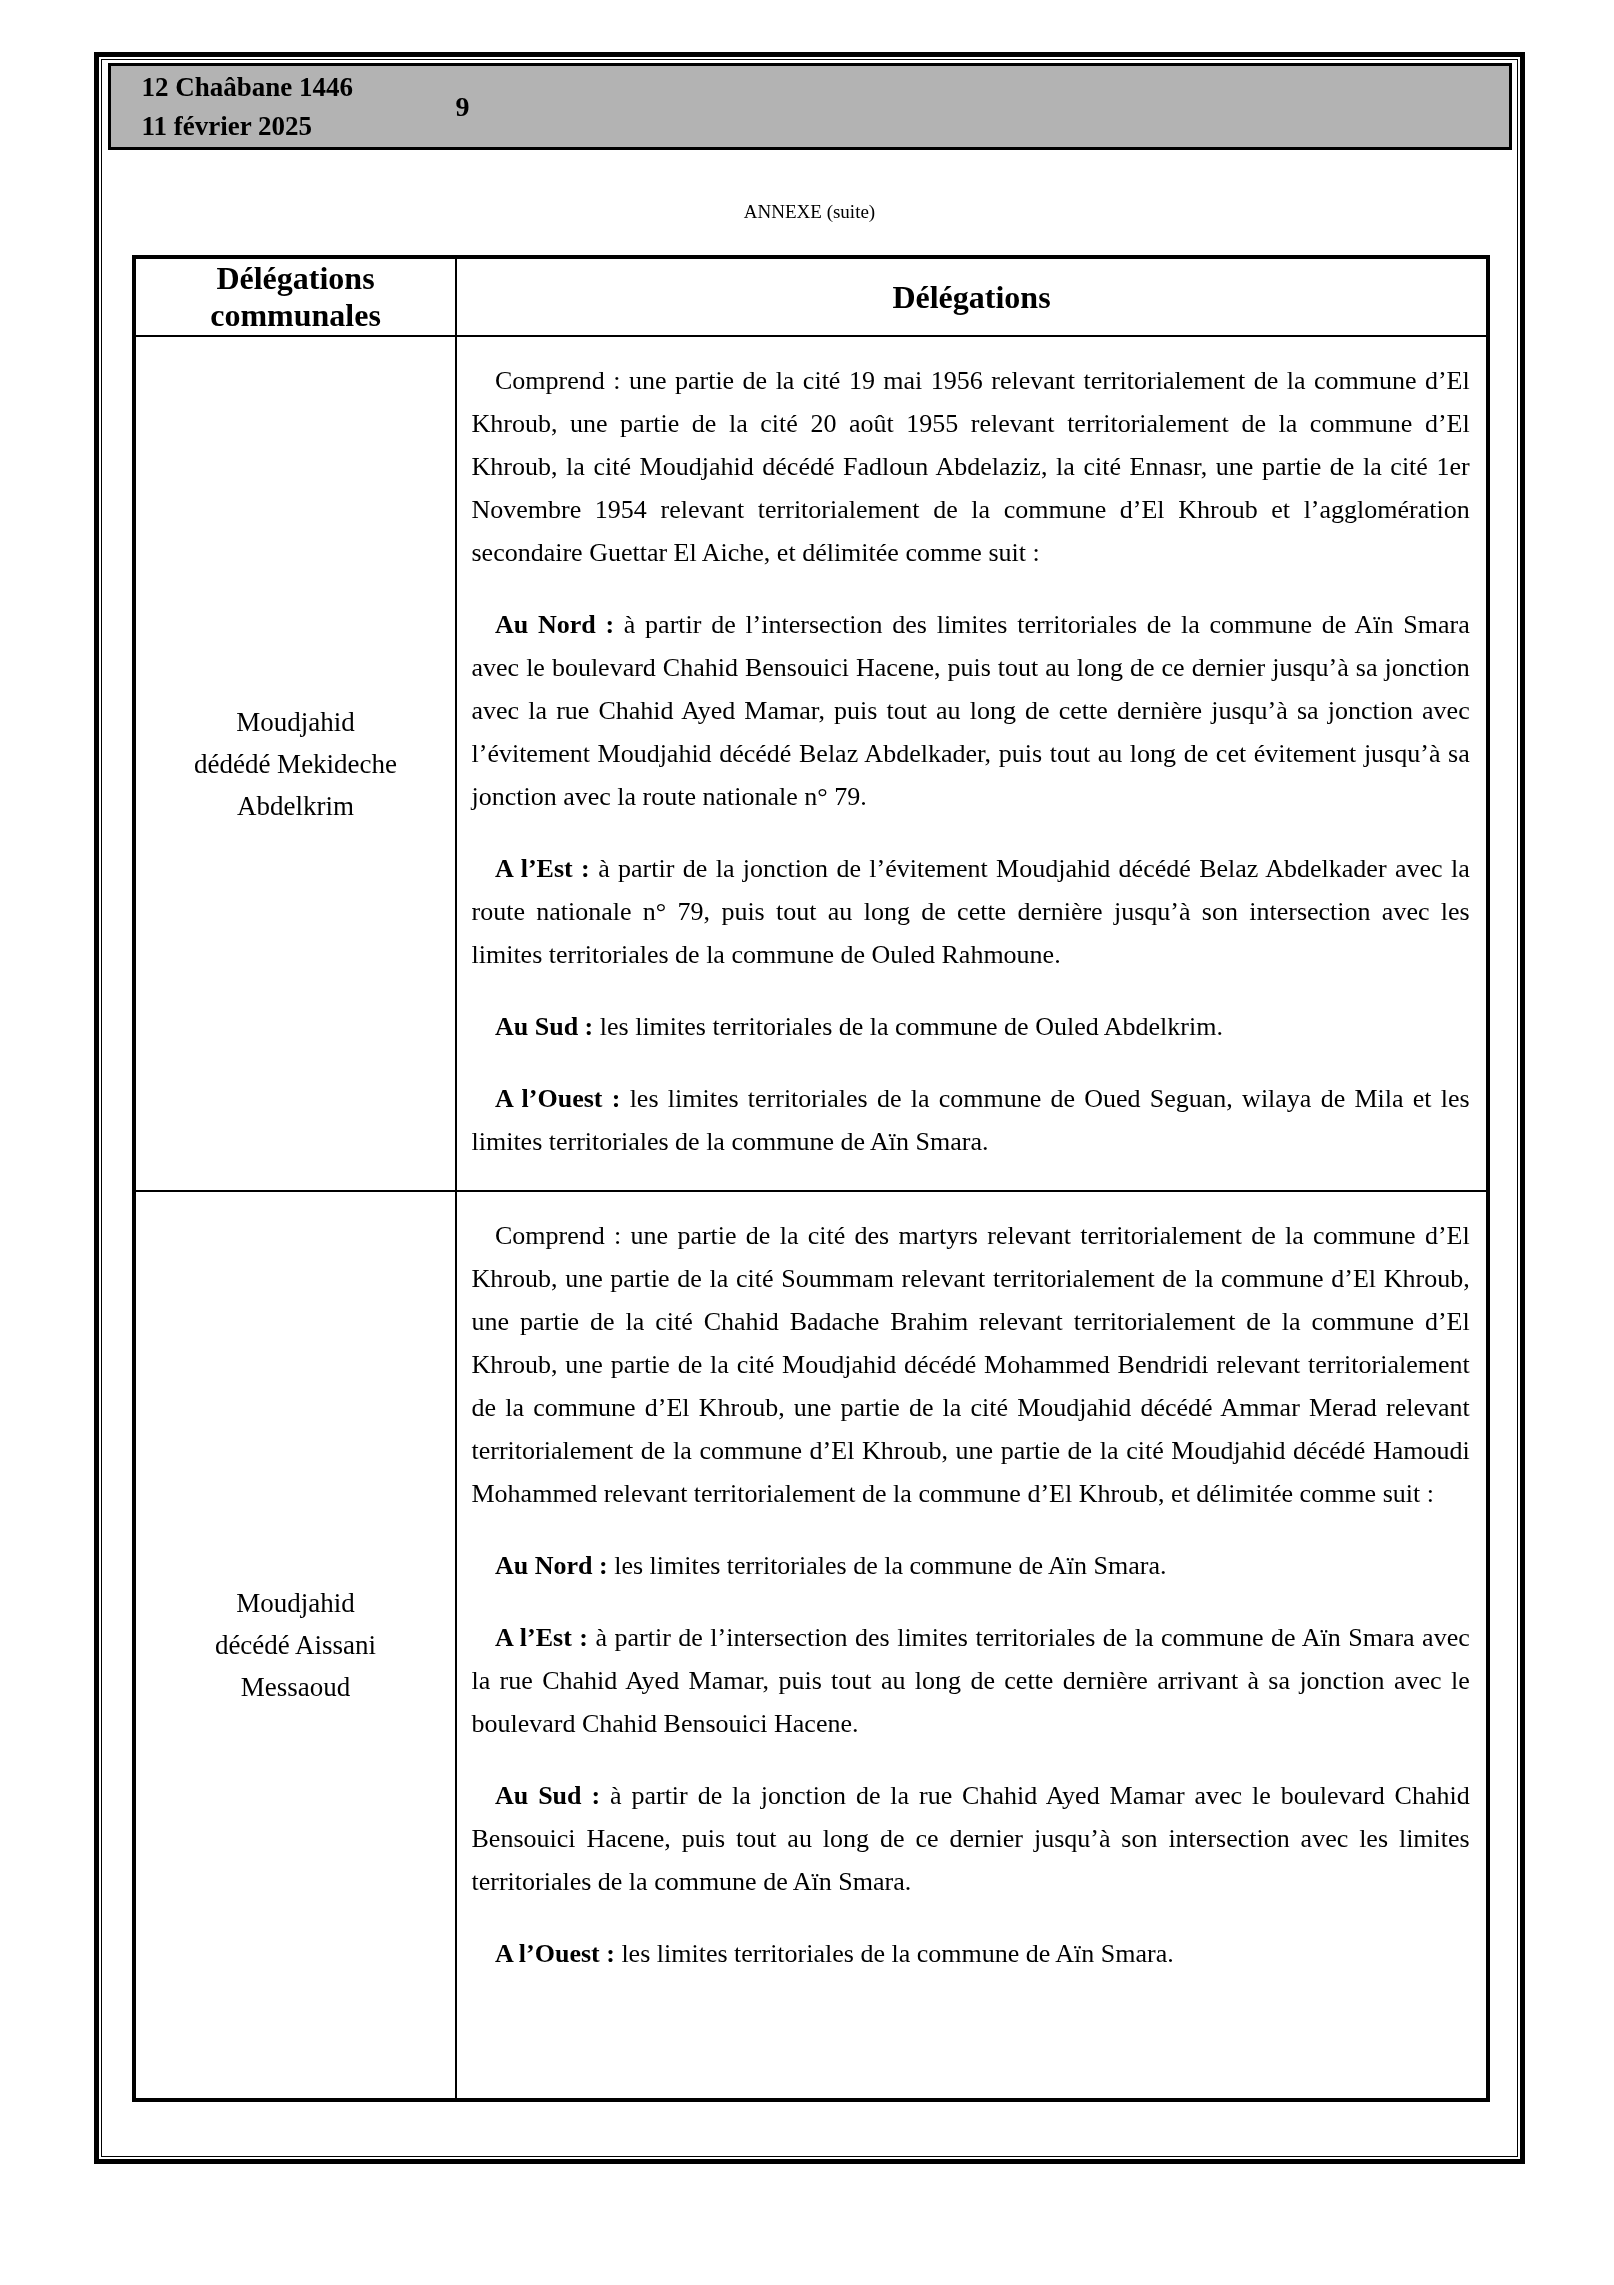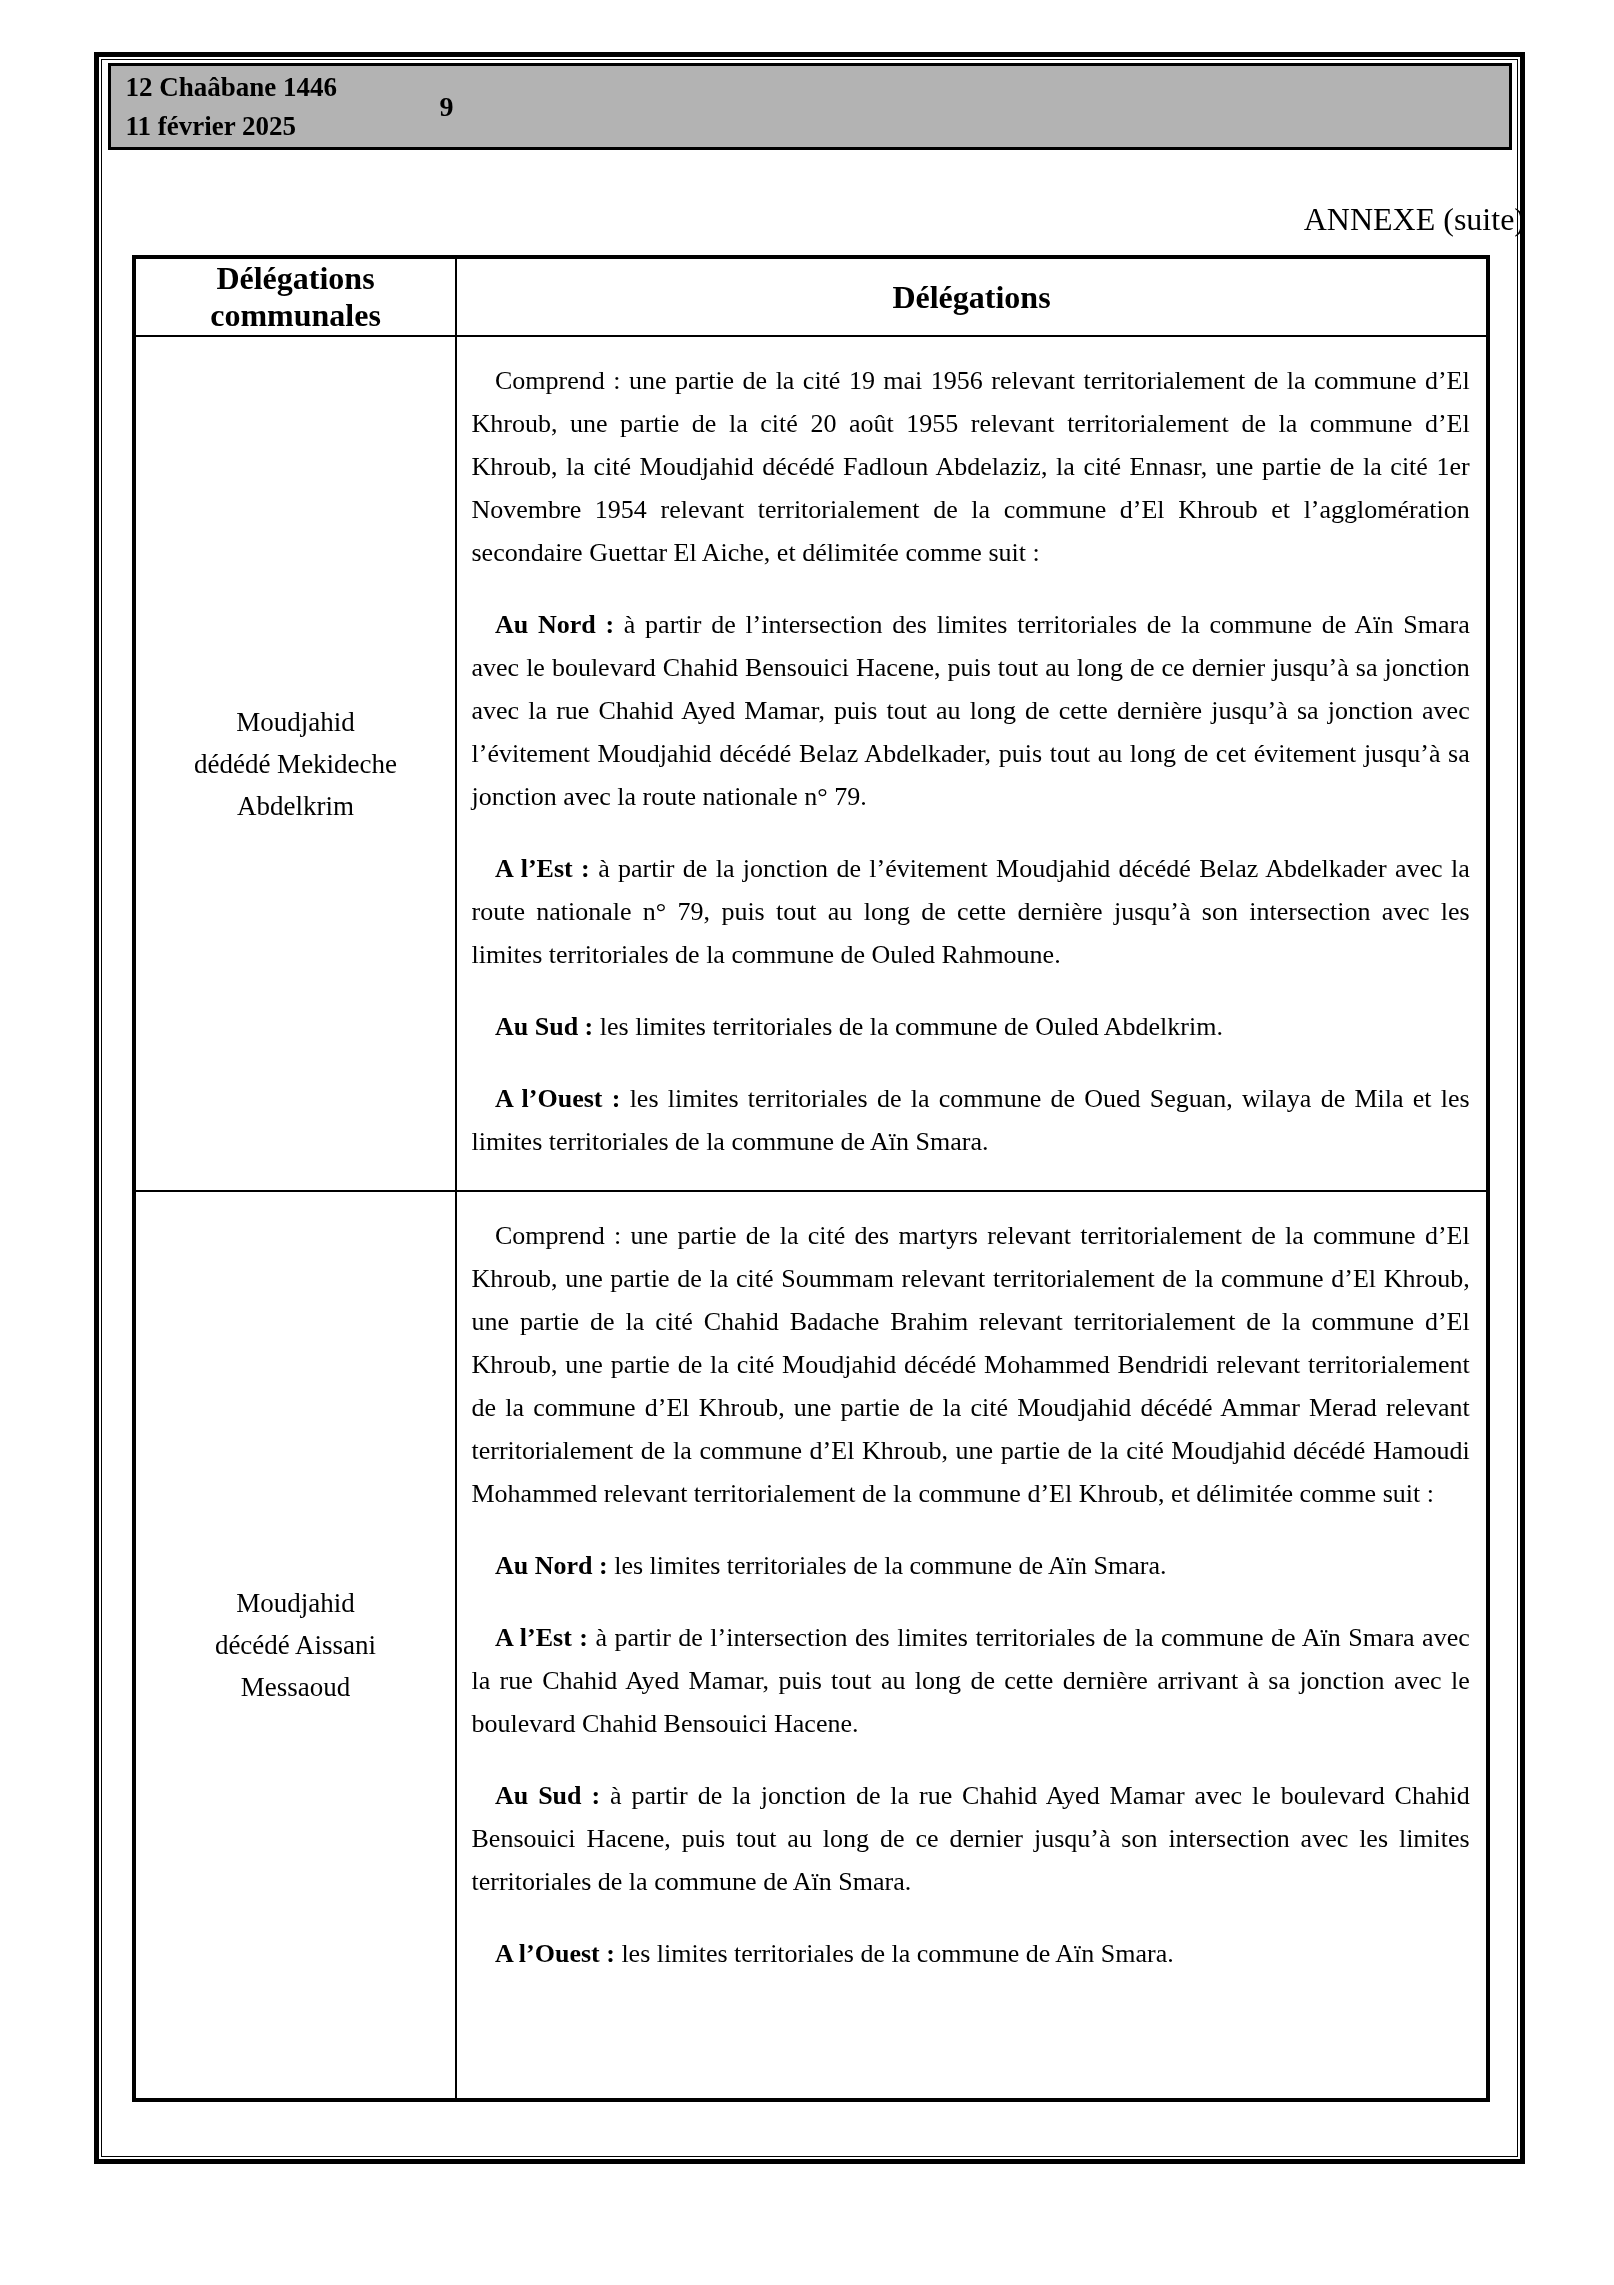--- a/index.html
+++ b/index.html
@@ -27,20 +27,21 @@
   
   .header-bar {
     position: absolute;
     left: 108px; top: 63px;
     width: 1404px; height: 87px;
     background: #b3b3b3;
     border: 3.6px solid #000;
     box-sizing: border-box;
     display: flex;
     align-items: center;
+    padding-left: 16px;
   }
   .dates {
     padding-left: 14.5px;
     width: 271px;
     font-weight: bold;
     font-size: 27px;
     line-height: 39px;
     white-space: nowrap;
   }
   .journal-title {
@@ -53,22 +54,22 @@
   .page-num {
     width: 100px;
     text-align: center;
     font-weight: bold;
     font-size: 28px;
   }
   .annexe-title {
     position: absolute;
     left: 94px; top: 201px;
     width: 1431px;
-    text-align: right;
-    font-size: 32px;
+    text-align: center;
+    font-size: 19px;
   }
   
   table.delim-table {
     position: absolute;
     left: 132px; top: 255px;
     width: 1354px;
     border-collapse: collapse;
     table-layout: fixed;
     border: 4.5px solid #000;
   }

